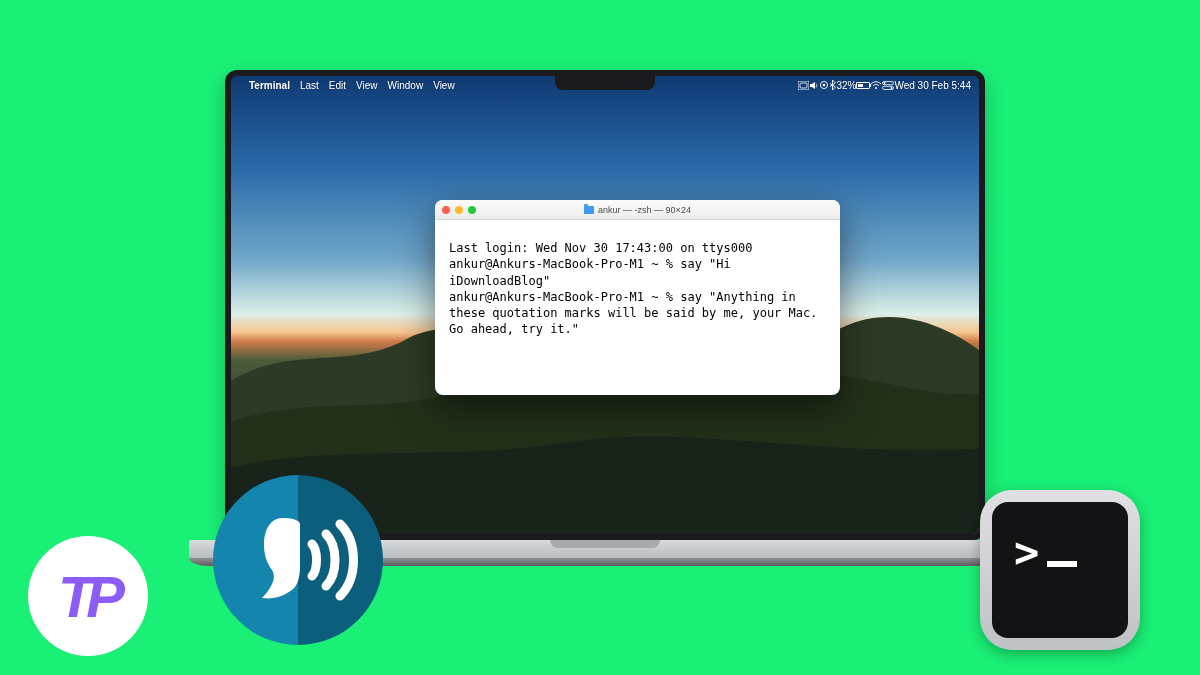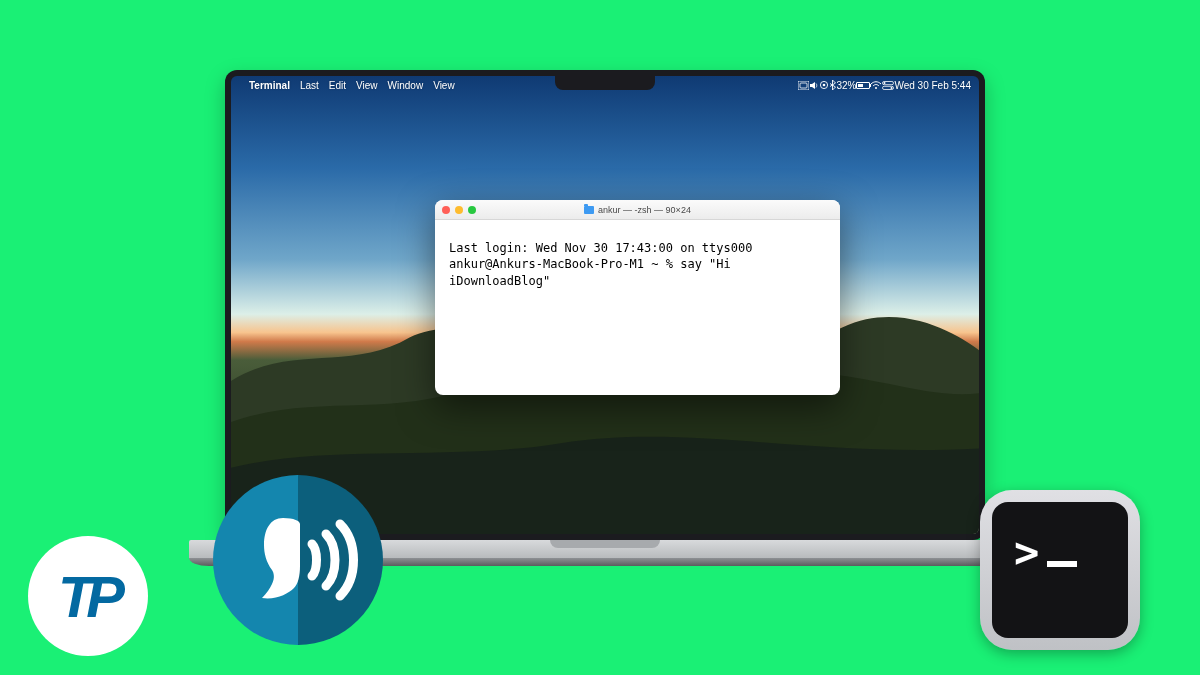--- a/index.html
+++ b/index.html
@@ -237,21 +237,21 @@
     width: 120px;
     height: 120px;
     border-radius: 50%;
     background: #fff;
     display: flex;
     align-items: center;
     justify-content: center;
     font-style: italic;
     font-weight: 900;
     font-size: 58px;
-    color: #0369a1;
+    color: #8b5cf6;
     letter-spacing: -7px;
     z-index: 60;
     font-family: Arial, sans-serif;
   }
 
   .term-app {
     position: absolute;
     right: 60px;
     top: 490px;
     width: 160px;
@@ -365,21 +365,21 @@
             <span class="tlc red"></span>
             <span class="tlc yellow"></span>
             <span class="tlc green"></span>
           </div>
           <div class="term-title-text">
             <span class="folder-icon"></span>
             <span>ankur — -zsh — 90×24</span>
           </div>
         </div>
         <div class="term-body">
-<span class="line">Last login: Wed Nov 30 17:43:00 on ttys000</span><span class="line">ankur@Ankurs-MacBook-Pro-M1 ~ % say "Hi iDownloadBlog"</span>
+<span class="line">Last login: Wed Nov 30 17:43:00 on ttys000</span><span class="line">ankur@Ankurs-MacBook-Pro-M1 ~ % say "Hi iDownloadBlog"</span><span class="line">ankur@Ankurs-MacBook-Pro-M1 ~ % say "Anything in these quotation marks will be said by me, your Mac. Go ahead, try it."</span>
         </div>
       </div>
 
     </div>
   </div>
 
   <div class="laptop-base">
     <div class="base-top">
         <div class="base-notch-cut"></div>
       </div>

